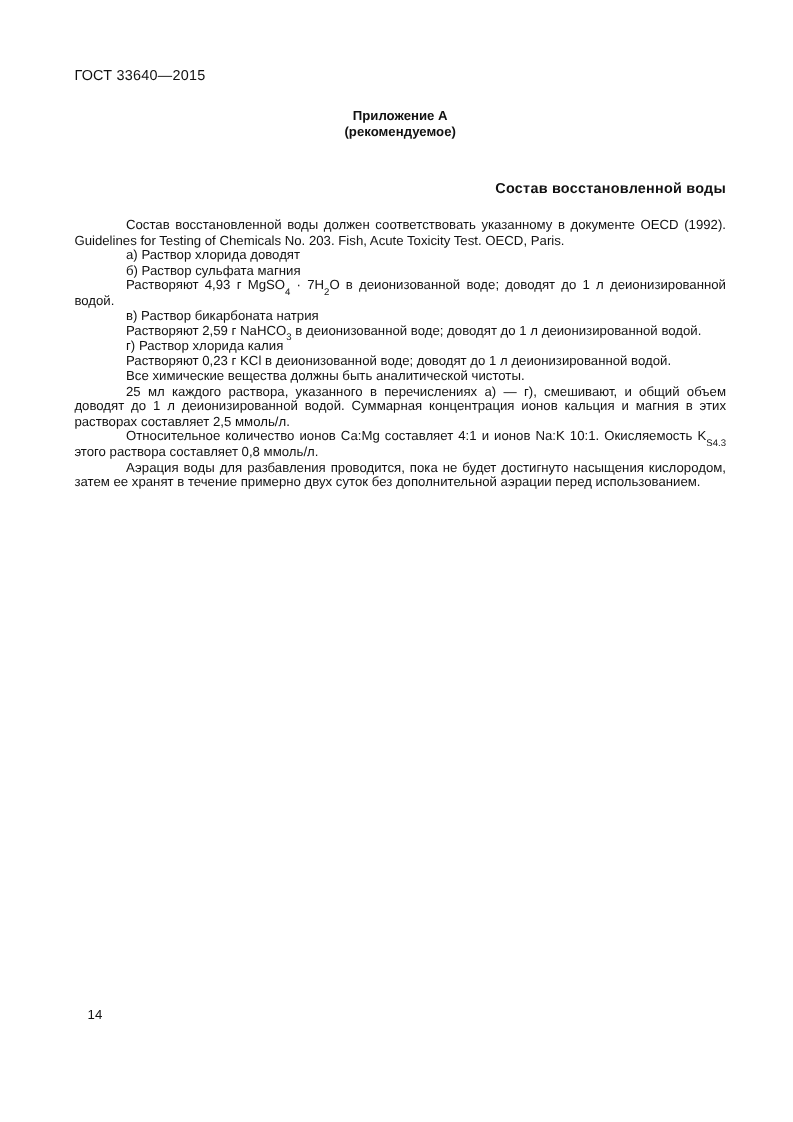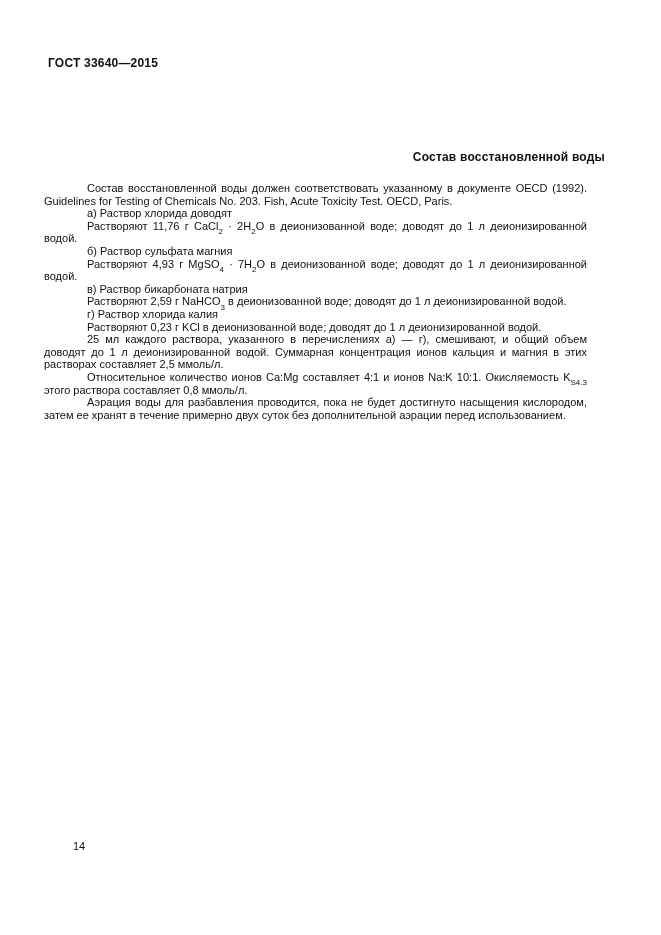--- a/index.html
+++ b/index.html
@@ -12,23 +12,23 @@
     width: 661px;
     height: 935px;
     background: #ffffff;
     font-family: "Liberation Sans", sans-serif;
     color: #111111;
     overflow: hidden;
   }
   .std-code {
     position: absolute;
     top: 56px;
-    left: 48px;
+    left: 62px;
     font-size: 12px;
-    font-weight: bold;
+    font-weight: normal;
     letter-spacing: 0.2px;
   }
   .annex {
     position: absolute;
     top: 91px;
     left: 62px;
     width: 543px;
     text-align: center;
     font-size: 11px;
     font-weight: bold;
@@ -40,21 +40,21 @@
     left: 62px;
     width: 543px;
     text-align: right;
     font-size: 12px;
     font-weight: bold;
     letter-spacing: 0.2px;
   }
   .body-text {
     position: absolute;
     top: 182px;
-    left: 44px;
+    left: 62px;
     width: 543px;
     font-size: 11px;
     line-height: 12.6px;
     text-align: justify;
   }
   .body-text p.para {
     margin: 0;
     padding: 0;
     text-indent: 43px;
   }
@@ -71,33 +71,37 @@
     font-size: 11px;
   }
 </style>
 </head>
 <body>
 
 <div class="page">
 
   <div class="std-code">ГОСТ 33640—2015</div>
 
+  <div class="annex">
+    <div>Приложение А</div>
+    <div>(рекомендуемое)</div>
+  </div>
 
   <div class="section-title">Состав восстановленной воды</div>
 
   <div class="body-text">
       <p class="para indent">Состав восстановленной воды должен соответствовать указанному в документе OECD (1992). Guidelines for Testing of Chemicals No. 203. Fish, Acute Toxicity Test. OECD, Paris.</p>
       <p class="para indent">а) Раствор хлорида доводят</p>
-      <p class="para indent">Растворяют 11,76 г CaCl<sub>2</sub> · 2H<sub>2</sub>O в деионизованной воде; доводят до 1 л деионизированной водой.</p>
       <p class="para indent">б) Раствор сульфата магния</p>
       <p class="para indent">Растворяют 4,93 г MgSO<sub>4</sub> · 7H<sub>2</sub>O в деионизованной воде; доводят до 1 л деионизированной водой.</p>
       <p class="para indent">в) Раствор бикарбоната натрия</p>
       <p class="para indent">Растворяют 2,59 г NaHCO<sub>3</sub> в деионизованной воде; доводят до 1 л деионизированной водой.</p>
       <p class="para indent">г) Раствор хлорида калия</p>
       <p class="para indent">Растворяют 0,23 г KCl в деионизованной воде; доводят до 1 л деионизированной водой.</p>
+      <p class="para indent">Все химические вещества должны быть аналитической чистоты.</p>
       <p class="para indent">25 мл каждого раствора, указанного в перечислениях а) — г), смешивают, и общий объем доводят до 1 л деионизированной водой. Суммарная концентрация ионов кальция и магния в этих растворах составляет 2,5 ммоль/л.</p>
       <p class="para indent">Относительное количество ионов Ca:Mg составляет 4:1 и ионов Na:K 10:1. Окисляемость K<sub>S4.3</sub> этого раствора составляет 0,8 ммоль/л.</p>
       <p class="para indent">Аэрация воды для разбавления проводится, пока не будет достигнуто насыщения кислородом, затем ее хранят в течение примерно двух суток без дополнительной аэрации перед использованием.</p>
     </div>
 
   <div class="page-number">14</div>
 
 </div>
 
 </body></html>

